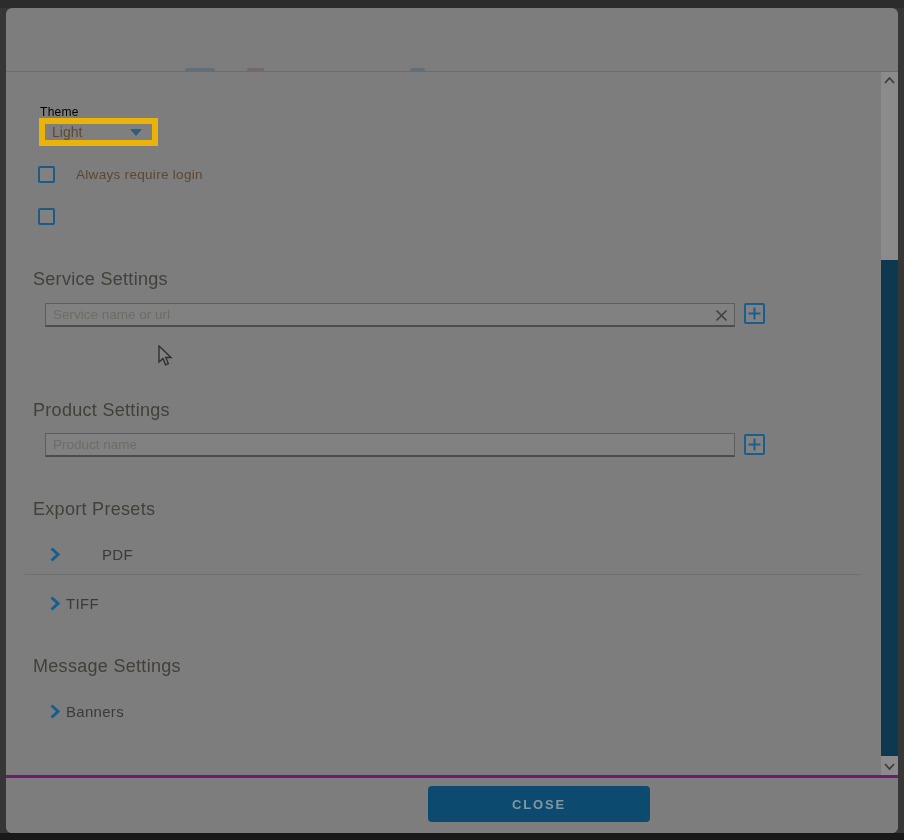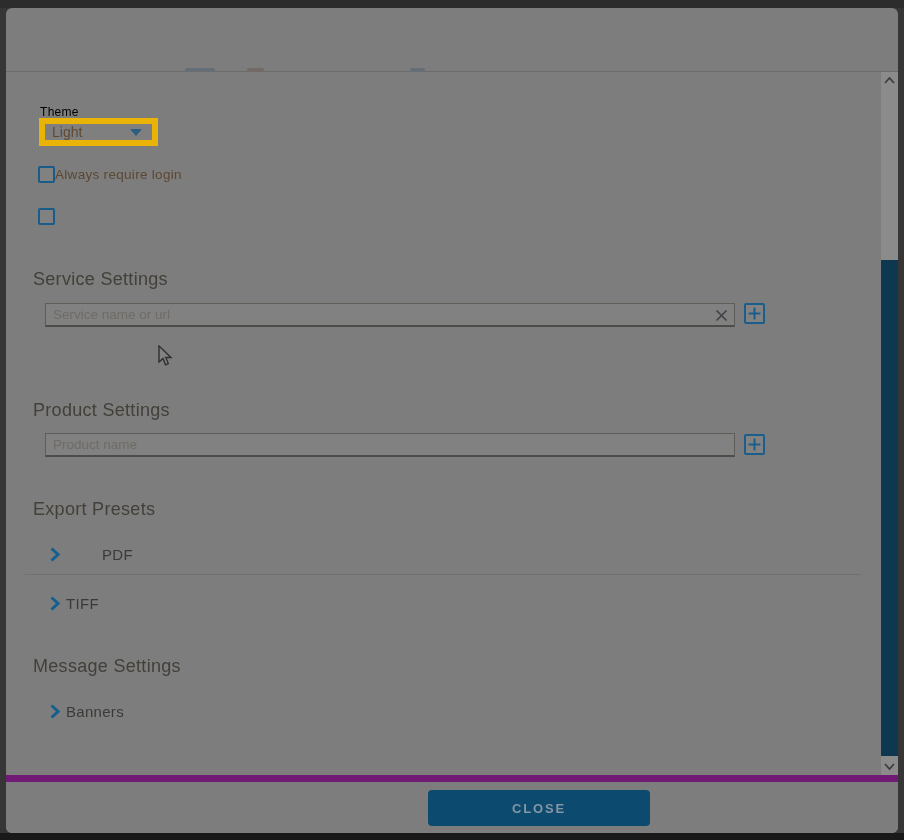--- a/index.html
+++ b/index.html
@@ -52,21 +52,21 @@
   }
 
   
   .cb-row { position:absolute; left:32px; height:18px; display:flex; align-items:center; }
   .cb-row.r1 { top:157px; }
   .cb-row.r2 { top:199px; }
   .cb-box {
     width:17px; height:17px; border:2px solid #1a5c88; border-radius:2px;
     background:rgba(255,255,255,0.03);
   }
-  .cb-label { font-size:13.5px; color:#5c4732; letter-spacing:.3px; white-space:nowrap; }
+  .cb-label { margin-left:21px; font-size:13.5px; color:#5c4732; letter-spacing:.3px; white-space:nowrap; }
 
   
   .text-input {
     position:absolute; left:39px; width:690px; height:24px;
     background:#818181;
     border:1px solid #605d58; border-bottom:2px solid #4e4c49;
     font-family:"Liberation Sans", sans-serif;
     font-size:13.5px; color:#4b4945; padding:0 32px 0 7px;
   }
   .text-input::placeholder { color:#6f6c66; opacity:1; }
@@ -115,21 +115,21 @@
   .sb-up   { top:0; }
   .sb-down { bottom:0; height:18px; }
   .sb-thumb {
     position:absolute; left:0; top:188px; width:17px; height:496px;
     background:#0e3850; cursor:pointer;
   }
 
   
   .footer {
     position:absolute; left:0; top:767px; width:100%; height:58px;
-    background:#7d7d7d; border-top:7px solid #701a75;
+    background:#7d7d7d; border-top:3px solid #701a75;
   }
   .btn {
     position:absolute; top:8px; height:36px;
     background:#0d4a70; border:none; border-radius:4px;
     font-family:"Liberation Sans", sans-serif;
     font-size:13px; font-weight:bold; letter-spacing:1.8px; color:#8496a2;
     cursor:pointer;
   }
   .btn-close  { left:422px; width:222px; }
   .btn-update { left:661px; width:222px; }

